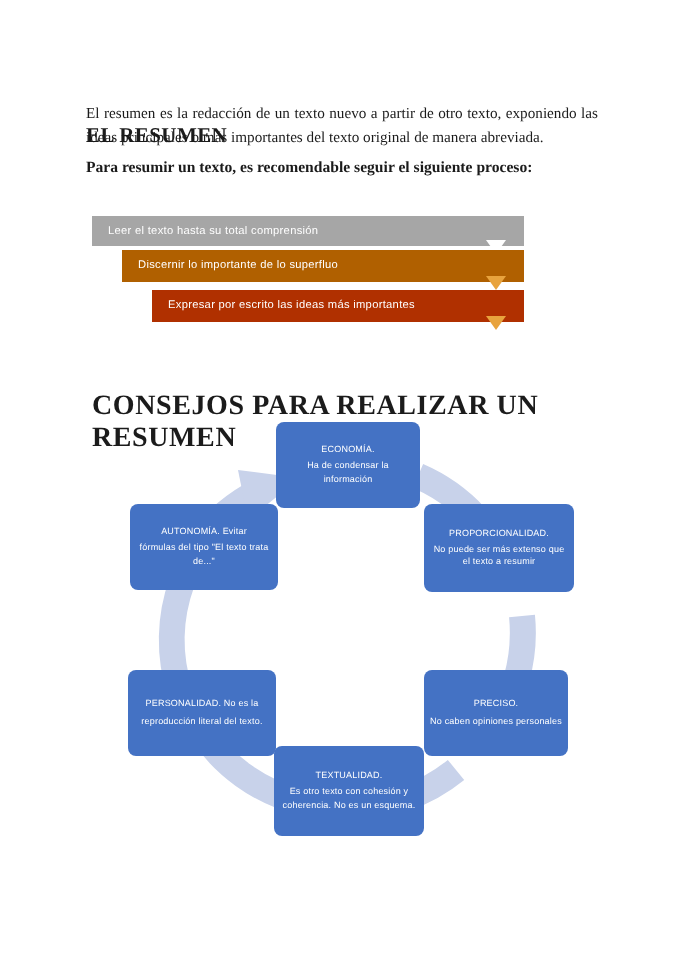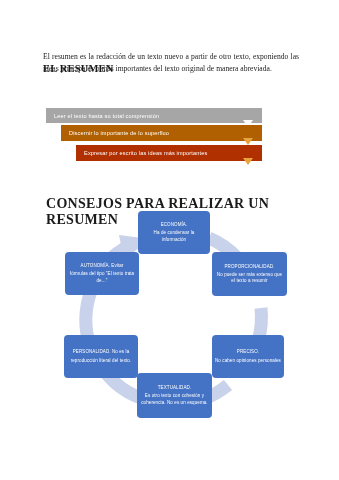--- a/index.html
+++ b/index.html
@@ -172,20 +172,21 @@
   .node-personalidad  { left: 24px;  top: 130px; width: 74px; height: 43px; }
   .node-autonomia     { left: 25px;  top: 47px;  width: 74px; height: 43px; }
 </style>
 </head>
 <body>
 
 <div class="page">
 
   <div class="title">EL RESUMEN</div>
   <div class="para">El resumen es la redacción de un texto nuevo a partir de otro texto, exponiendo las ideas principales o más importantes del texto original de manera abreviada.</div>
+  <div class="lead">Para resumir un texto, es recomendable seguir el siguiente proceso:</div>
 
   <div class="process">
     <div class="bar bar-1">
       <span>Leer el texto hasta su total comprensión</span>
     </div>
     <div class="chev chev-1"></div>
 
     <div class="bar bar-2">
       <span>Discernir lo importante de lo superfluo</span>
     </div>

